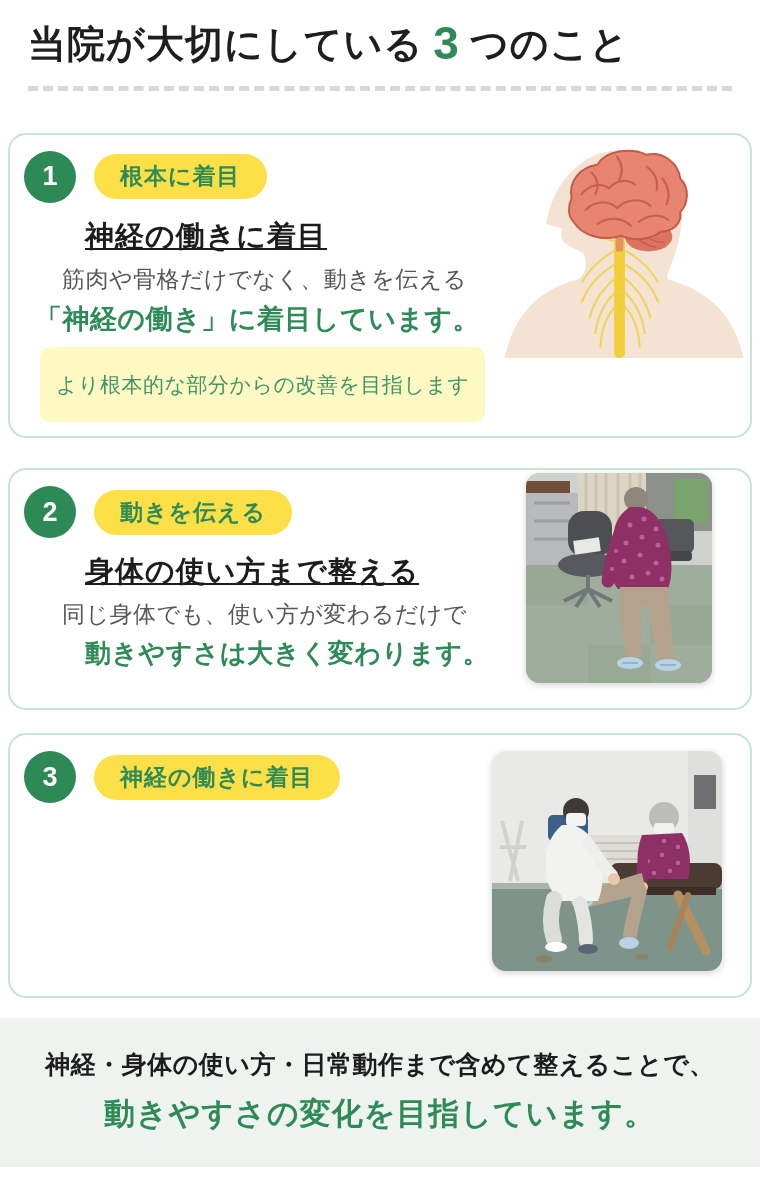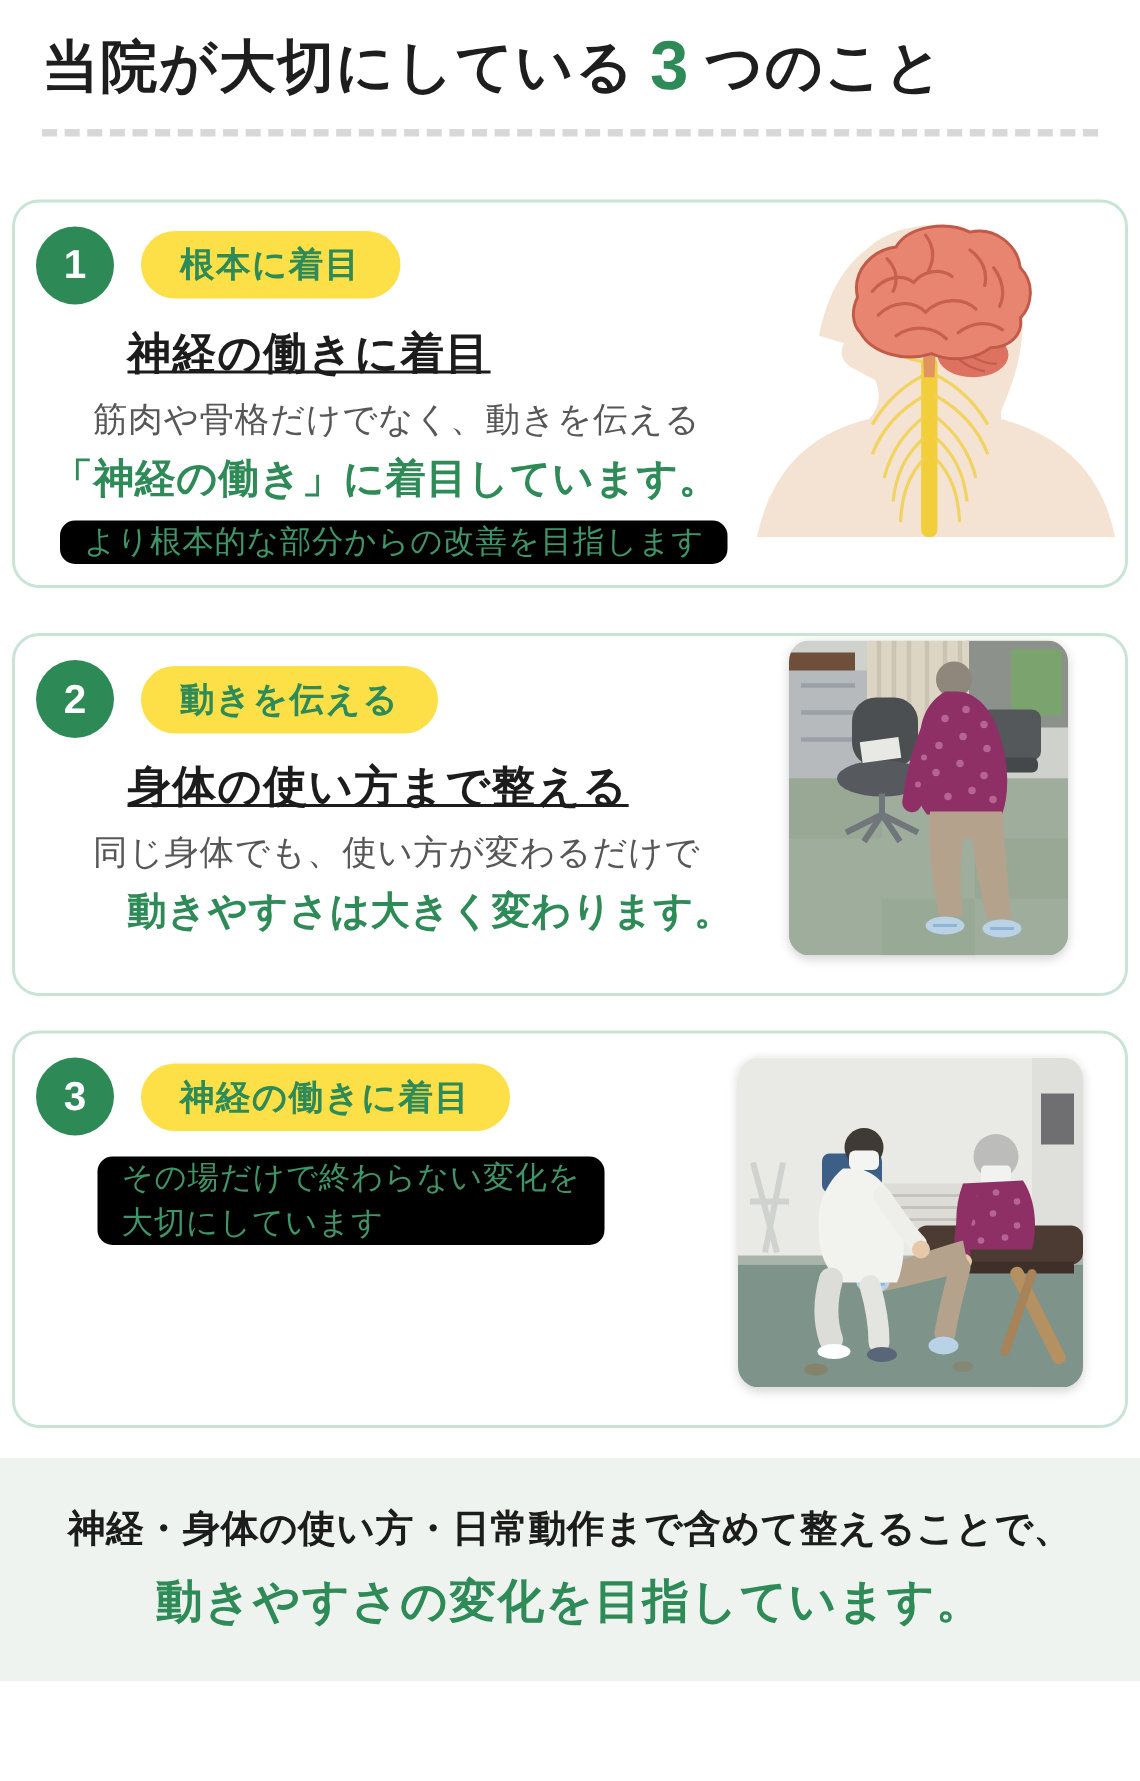--- a/index.html
+++ b/index.html
@@ -89,24 +89,24 @@
     font-weight: 800;
     color: #2e8b57;
     margin-bottom: 10px;
     letter-spacing: 0.5px;
   }
   .card-1 .card-emphasis { margin-left: 11px; }
   .card-2 .card-emphasis { margin-left: 61px; font-size: 26px; }
   .card-3 .card-emphasis { margin-left: 36px; font-size: 24px; }
   .card-note {
     display: inline-block;
-    background: #000000;
+    background: #fef9c3;
     color: #3f9468;
     font-size: 21px;
-    padding: 0 16px;
+    padding: 23px 16px;
     border-radius: 10px;
     letter-spacing: 0.5px;
     line-height: 1.4;
   }
   .card-1 .card-note { margin-left: 16px; }
   .card-2 .card-note { margin-left: 41px; }
   .card-3 .card-note { margin-left: 41px; }
   .card-note .line { display: block; }
   
   .card-figure { position: absolute; }
@@ -261,24 +261,20 @@
       </svg>
     </figure>
   </article>
 
   <article class="card card-3">
     <div class="card-text">
       <div class="badge-row">
         <span class="num-badge">3</span>
         <span class="tag-pill">神経の働きに着目</span>
       </div>
-      <p class="card-note">
-        <span class="line">その場だけで終わらない変化を</span>
-        <span class="line">大切にしています</span>
-      </p>
     </div>
     <figure class="card-figure figure-photo-3">
       <svg viewBox="0 0 230 220" aria-hidden="true">
         <rect width="230" height="220" fill="#e9eae6"></rect>
         <rect x="196" width="34" height="220" fill="#dfe0dc"></rect>
         <rect x="202" y="24" width="22" height="34" fill="#6f6f72"></rect>
         <rect y="132" width="230" height="6" fill="#aab4ab"></rect>
         <rect y="138" width="230" height="82" fill="#7e948a"></rect>
         <rect x="92" y="84" width="74" height="30" rx="4" fill="#dddcd6"></rect>
         <path d="M94,92 H164 M94,100 H164 M94,108 H164" stroke="#c4c3bc" stroke-width="2"></path>

